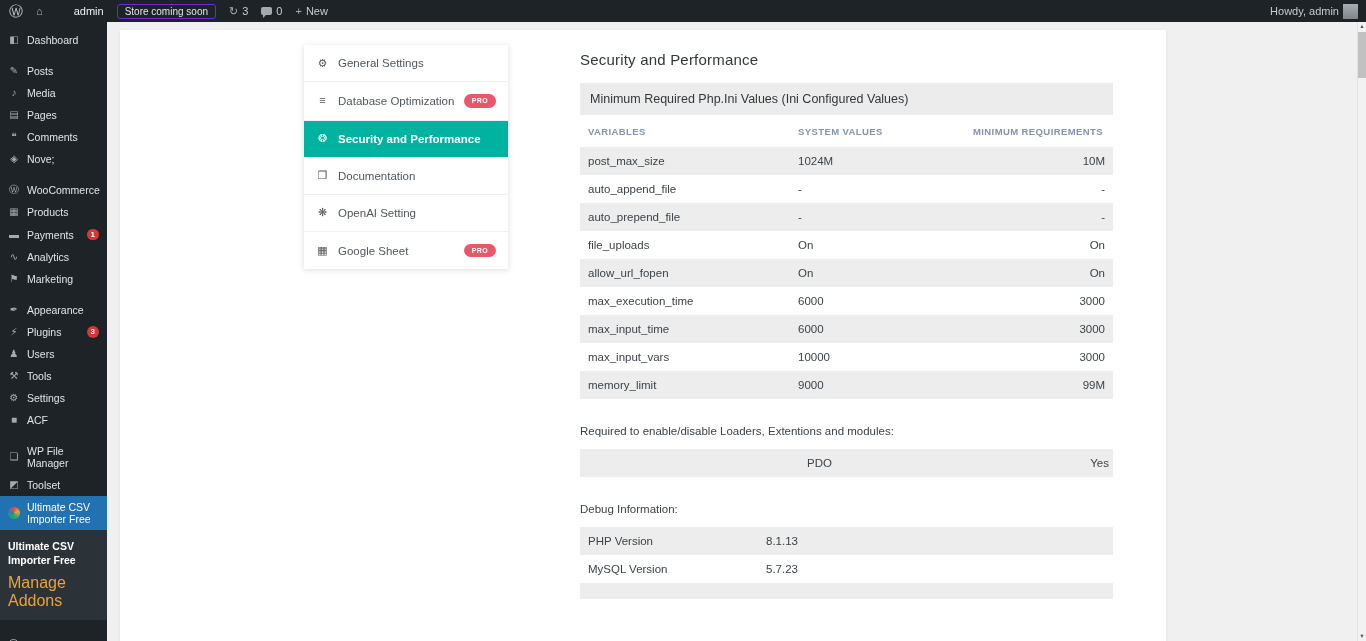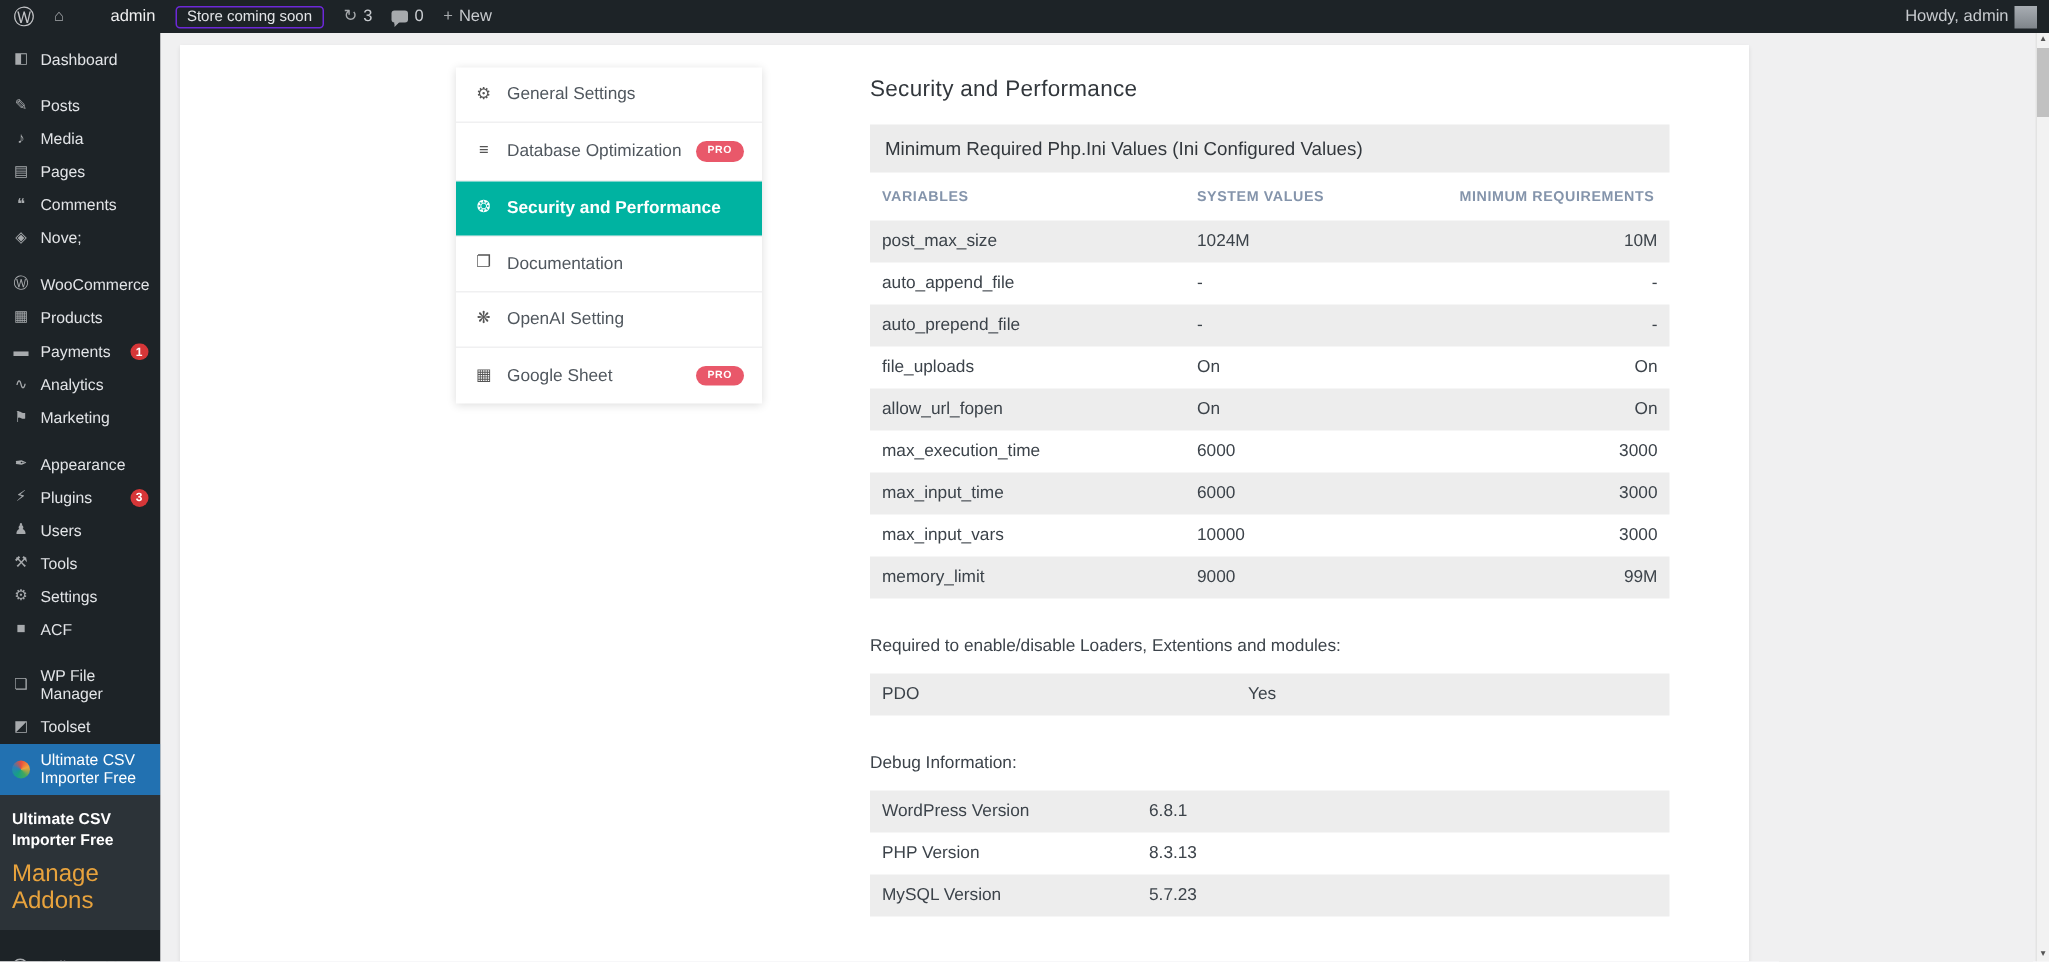--- a/index.html
+++ b/index.html
@@ -52,21 +52,21 @@
   .ni { width:13px; flex:0 0 13px; text-align:center; font-size:11px; color:#555; line-height:1; }
   .nav-item.active { background:var(--accent-teal,#00b3a1); color:#fff; font-weight:bold; }
   .nav-item.active .ni { color:#fff; }
   .pro { margin-left:auto; background:var(--pro-red,#e9586a); color:#fff; font-size:7px; font-weight:bold;
          letter-spacing:.4px; padding:3px 8px; border-radius:9px; line-height:1.1; }
 
   .panel { width:533px; flex:0 0 533px; padding-top:6px; }
   .panel h1 { font-size:15px; font-weight:500; color:#32373c; margin-bottom:15px; letter-spacing:.2px; }
   .tbar { background:#ececec; padding:9px 10px; font-size:12.5px; font-weight:500; color:#32373c; }
   .grid3 { display:grid; grid-template-columns:178px 143px 1fr; align-items:center; padding-left:8px; padding-right:8px;gap:32px; }
-  .grid2a { display:grid; grid-template-columns:244px 1fr; align-items:center; padding-left:8px; padding-right:4px; }
+  .grid2a { display:grid; grid-template-columns:244px 1fr; align-items:center; padding-left:8px; padding-right:4px;text-align:right; }
   .grid2b { display:grid; grid-template-columns:178px 1fr; align-items:center; padding-left:8px; padding-right:8px; }
   .thead { padding-top:11px; padding-bottom:10px; }
   .th { font-size:9.5px; font-weight:bold; color:#8494ab; letter-spacing:.4px; }
   .row { padding-top:8px; padding-bottom:8px; font-size:11.5px; color:#3c434a; }
   .tbody .row:nth-of-type(odd) { background:#ededed; }
   .td-num { text-align:right; }
   .section-label { margin:26px 0 12px; font-size:11.5px; font-weight:500; color:#3c434a; }
 
   
   .scrollbar { position:absolute; right:0; top:22px; width:9px; height:619px; background:#f2f2f2;
@@ -312,28 +312,24 @@
 
           <div class="row grid2a">
             <div>PDO</div>
             <div>Yes</div>
           </div>
         </div>
 
       <div class="section-label">Debug Information:</div>
       <div class="tbody">
 
-          <div class="row grid2b">
-            <div>WordPress Version</div>
-            <div>6.8.1</div>
-          </div>
 
           <div class="row grid2b">
             <div>PHP Version</div>
-            <div>8.3.13</div>
+            <div>8.1.13</div>
           </div>
 
           <div class="row grid2b">
             <div>MySQL Version</div>
             <div>5.7.23</div>
           </div>
 
           <div class="row grid2b">
 
             <div></div>

